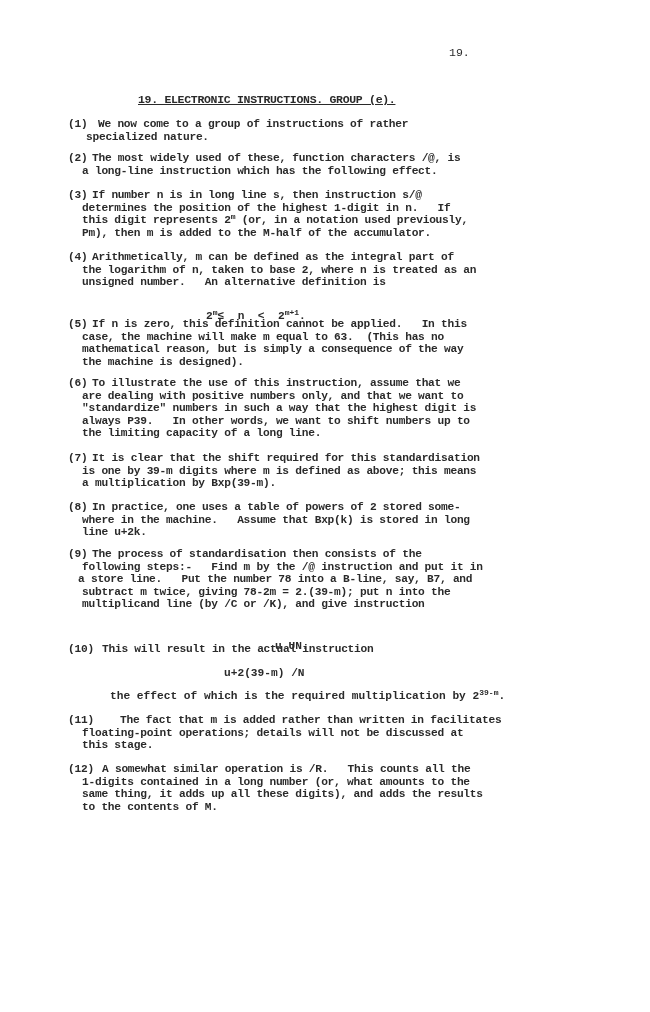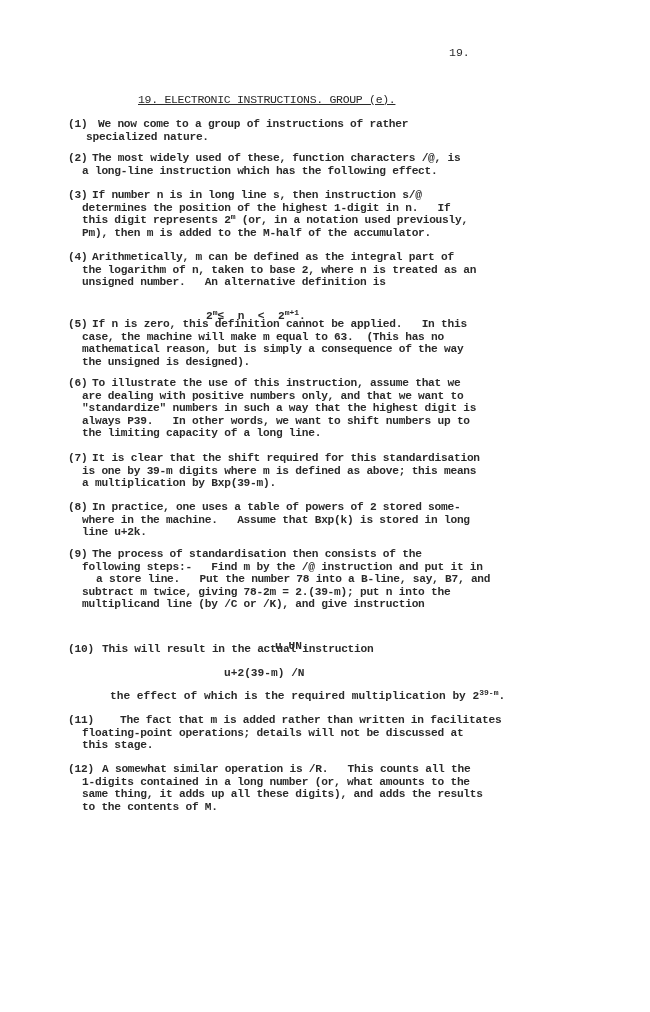--- a/index.html
+++ b/index.html
@@ -1,19 +1,19 @@
 <!DOCTYPE html>
 <html><head>
 <meta charset="utf-8">
 <style>
   html, body { margin:0; padding:0; background:#ffffff; }
   body { width:650px; height:1012px; position:relative; overflow:hidden;
          font-family:"Liberation Mono","DejaVu Sans Mono",monospace; color:#2a2a2a; }
   .page-num { position:absolute; left:449px; top:46px; font-size:11.5px; }
-  .title { position:absolute; left:138px; top:93px; font-size:11.5px; font-weight:normal;
+  .title { position:absolute; left:138px; top:93px; font-size:11.5px; font-weight:bold;
            text-decoration:underline; letter-spacing:-0.3px;text-align:center; }
   .para { position:absolute; left:68px; width:500px; font-size:11.2px; line-height:12.6px; font-weight:bold; letter-spacing:-0.25px; }
   .num { position:absolute; left:0; top:0; }
   .line { white-space:pre; display:block; }
   .formula { position:absolute; font-size:11.2px; font-weight:bold; white-space:pre; }
   sup { font-size:8px; vertical-align:4px; line-height:0; }
 </style>
 </head>
 <body>
 
@@ -47,21 +47,21 @@
   <span class="line" style="margin-left:14px">unsigned number.   An alternative definition is</span>
 </div>
 
 <div class="formula" style="left:206px; top:310px;"><span>2</span><sup>m</sup><span>≤  n  &lt;  </span><span>2</span><sup>m+1</sup><span>.</span></div>
 
 <div class="para" style="top:318px;">
   <span class="num">(5)</span>
   <span class="line" style="margin-left:24px">If n is zero, this definition cannot be applied.   In this</span>
   <span class="line" style="margin-left:14px">case, the machine will make m equal to 63.  (This has no</span>
   <span class="line" style="margin-left:14px">mathematical reason, but is simply a consequence of the way</span>
-  <span class="line" style="margin-left:14px">the unsigned is designed).</span>
+  <span class="line" style="margin-left:14px">the machine is designed).</span>
 </div>
 
 <div class="para" style="top:377px;">
   <span class="num">(6)</span>
   <span class="line" style="margin-left:24px">To illustrate the use of this instruction, assume that we</span>
   <span class="line" style="margin-left:14px">are dealing with positive numbers only, and that we want to</span>
   <span class="line" style="margin-left:14px">"standardize" numbers in such a way that the highest digit is</span>
   <span class="line" style="margin-left:14px">always P39.   In other words, we want to shift numbers up to</span>
   <span class="line" style="margin-left:14px">the limiting capacity of a long line.</span>
 </div>
@@ -77,21 +77,21 @@
   <span class="num">(8)</span>
   <span class="line" style="margin-left:24px">In practice, one uses a table of powers of 2 stored some-</span>
   <span class="line" style="margin-left:14px">where in the machine.   Assume that Bxp(k) is stored in long</span>
   <span class="line" style="margin-left:14px">line u+2k.</span>
 </div>
 
 <div class="para" style="top:548px;">
   <span class="num">(9)</span>
   <span class="line" style="margin-left:24px">The process of standardisation then consists of the</span>
   <span class="line" style="margin-left:14px">following steps:-   Find m by the /@ instruction and put it in</span>
-  <span class="line" style="margin-left:28px">a store line.   Put the number 78 into a B-line, say, B7, and</span>
+  <span class="line" style="margin-left:10px">a store line.   Put the number 78 into a B-line, say, B7, and</span>
   <span class="line" style="margin-left:14px">subtract m twice, giving 78-2m = 2.(39-m); put n into the</span>
   <span class="line" style="margin-left:14px">multiplicand line (by /C or /K), and give instruction</span>
 </div>
 
 <div class="formula" style="left:275px; top:640px;">u UN.</div>
 
 <div class="para" style="top:643px;">
   <span class="num">(10)</span>
   <span class="line" style="margin-left:34px">This will result in the actual instruction</span>
 </div>

